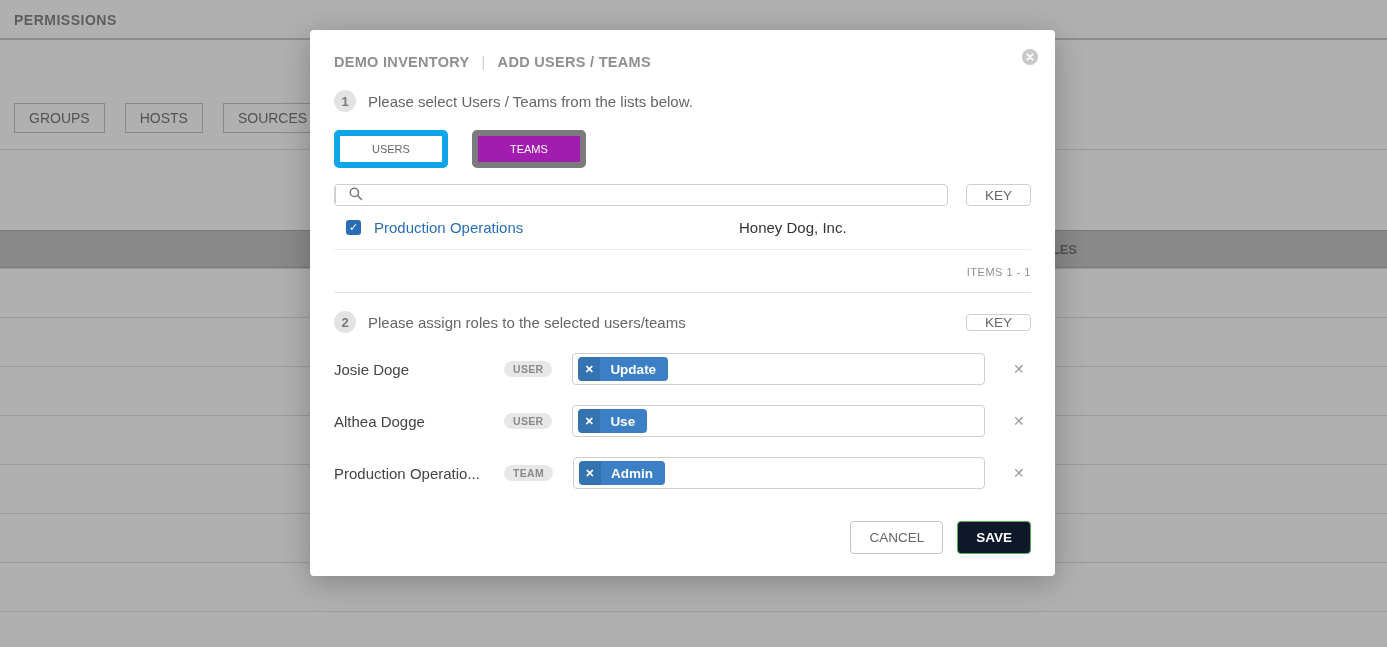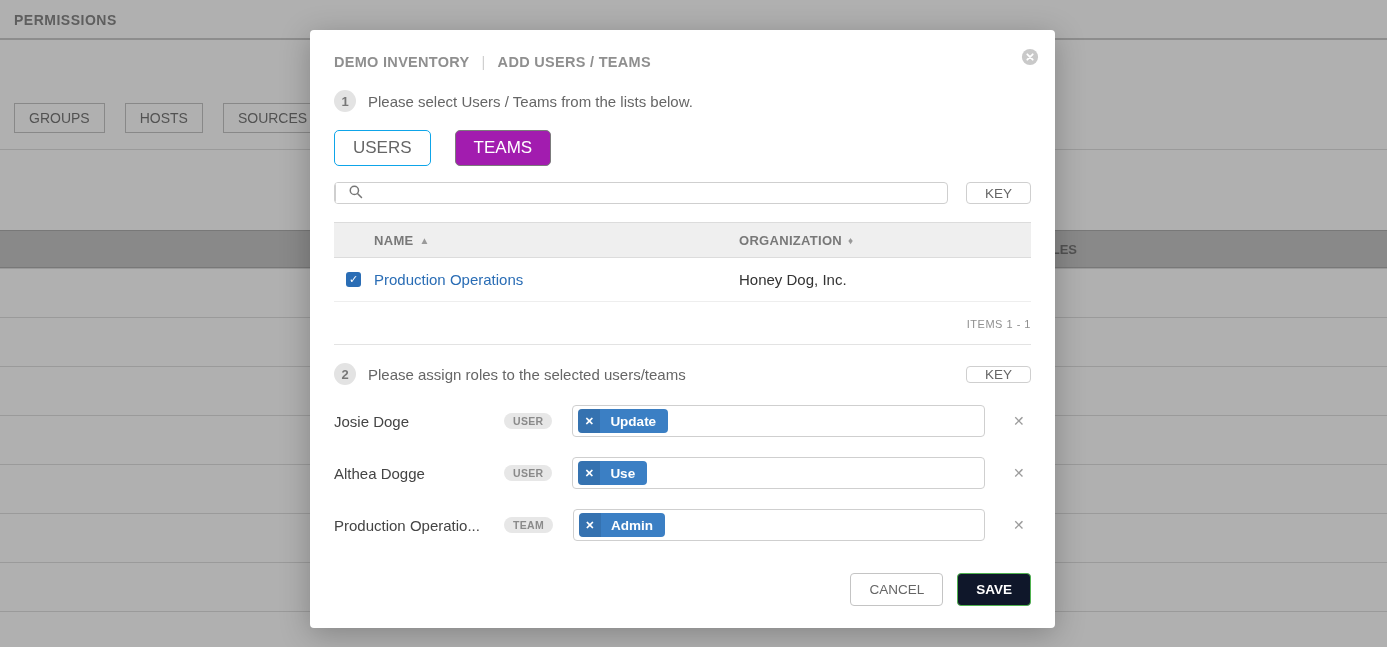--- a/index.html
+++ b/index.html
@@ -94,26 +94,26 @@
   .step-badge {
     width: 22px; height: 22px; border-radius: 11px;
     background: #e3e3e3; color: #777;
     display: flex; align-items: center; justify-content: center;
     font-weight: 700; font-size: 13px;
   }
   .tab-row {
     display: flex; gap: 24px; margin: 18px 0 16px 0;
   }
   .pill-btn {
-    border: 1px solid #0ea5e9;
+    border: 6px solid #0ea5e9;
     background: #fff;
     color: #666;
     border-radius: 5px;
-    padding: 7px 18px;
-    font-size: 17px;
+    padding: 7px 32px;
+    font-size: 11px;
     cursor: pointer;
   }
   .pill-btn.active {
     background: #a21caf;
     border-color: #7b7b7b;
     color: #fff;
   }
   .search-row {
     display: flex; gap: 18px; align-items: stretch;
   }
@@ -306,31 +306,20 @@
             <svg width="15" height="15" viewBox="0 0 20 20" fill="none" stroke="currentColor" stroke-width="2">
               <circle cx="8.5" cy="8.5" r="5.5"></circle>
                 <line x1="13" y1="13" x2="18" y2="18" stroke-linecap="round"></line>
             </svg>
           </span>
         </button>
       </div>
       <button class="key-btn">KEY</button>
     </div>
 
-    <div class="thead">
-      <div class="col-check"></div>
-      <div class="col-name">
-        <span>NAME</span>
-        <span class="sort-icon">▲</span>
-      </div>
-      <div class="col-org">
-        <span>ORGANIZATION</span>
-        <span class="sort-icon">♦</span>
-      </div>
-    </div>
 
     <div class="trow">
       <div class="col-check">
         <div class="checkbox">✓</div>
       </div>
       <div class="col-name">
         <span class="link">Production Operations</span>
       </div>
       <div class="col-org">Honey Dog, Inc.</div>
     </div>

